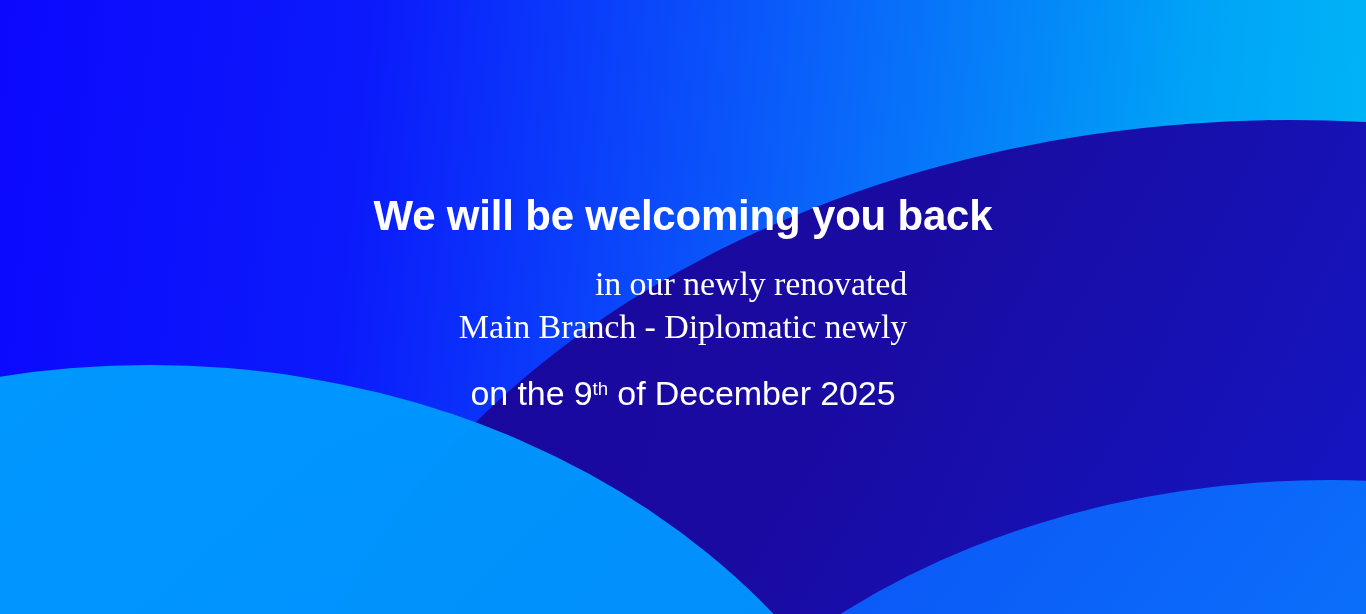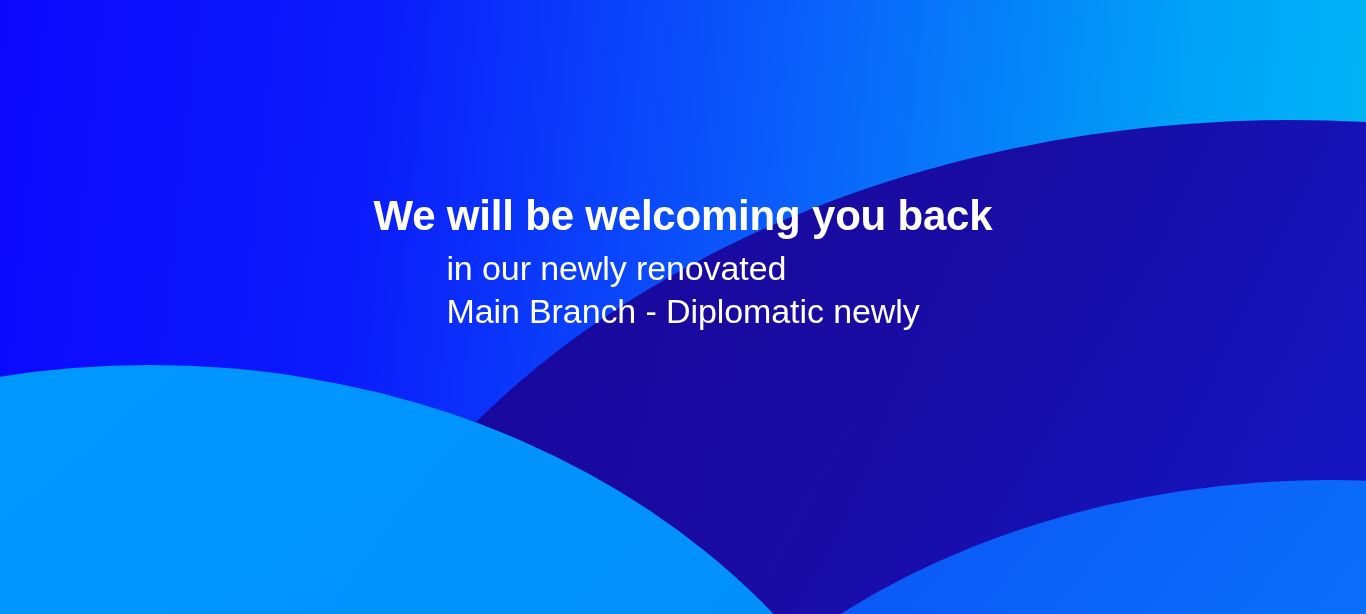--- a/index.html
+++ b/index.html
@@ -31,38 +31,39 @@
   .content {
     position: absolute;
     left: 0;
     top: 0;
     width: 100%;
     height: 100%;
     display: flex;
     flex-direction: column;
     align-items: center;
     justify-content: flex-start;
-    text-align: left;
+    text-align: right;
     color: #ffffff;
   }
 
   .headline {
     margin: 0;
     padding-top: 192px;
     font-size: 42px;
     font-weight: 700;
     letter-spacing: -0.2px;
     line-height: 1.12;
     color: #ffffff;
     white-space: nowrap;
   }
 
   .subline-group {
-    margin-top: 8px;
+    margin-top: 24px;
     line-height: 1.26;
+    font-family: Liberation Serif, serif;
   }
 
   .subline {
     margin: 0;
     font-size: 34px;
     font-weight: 400;
     letter-spacing: -0.1px;
     color: #ffffff;
     white-space: nowrap;
   }
@@ -128,15 +129,16 @@
 
   <div class="content">
 
     <h1 class="headline">We will be welcoming you back</h1>
 
     <div class="subline-group">
       <p class="subline">in our newly renovated</p>
       <p class="subline">Main Branch  - Diplomatic newly</p>
     </div>
 
+    <p class="dateline"><span>on the 9</span><sup>th</sup><span> of December 2025</span></p>
 
   </div>
 </div>
 
 </body></html>

